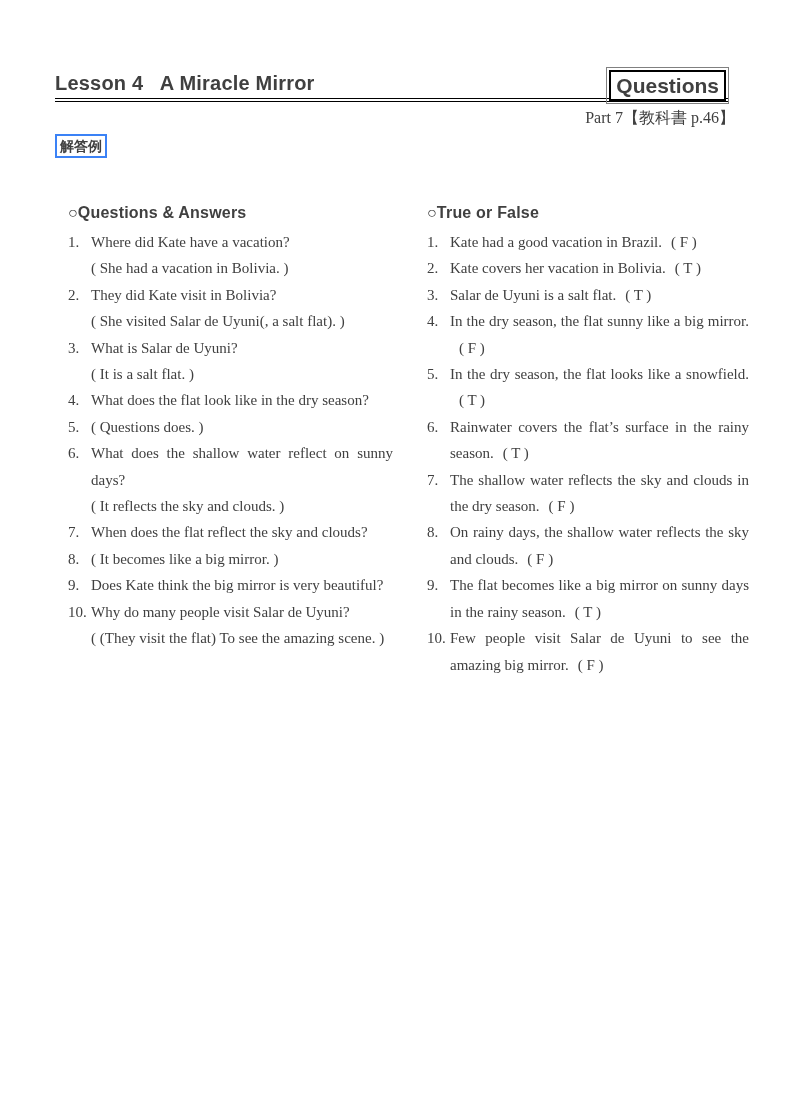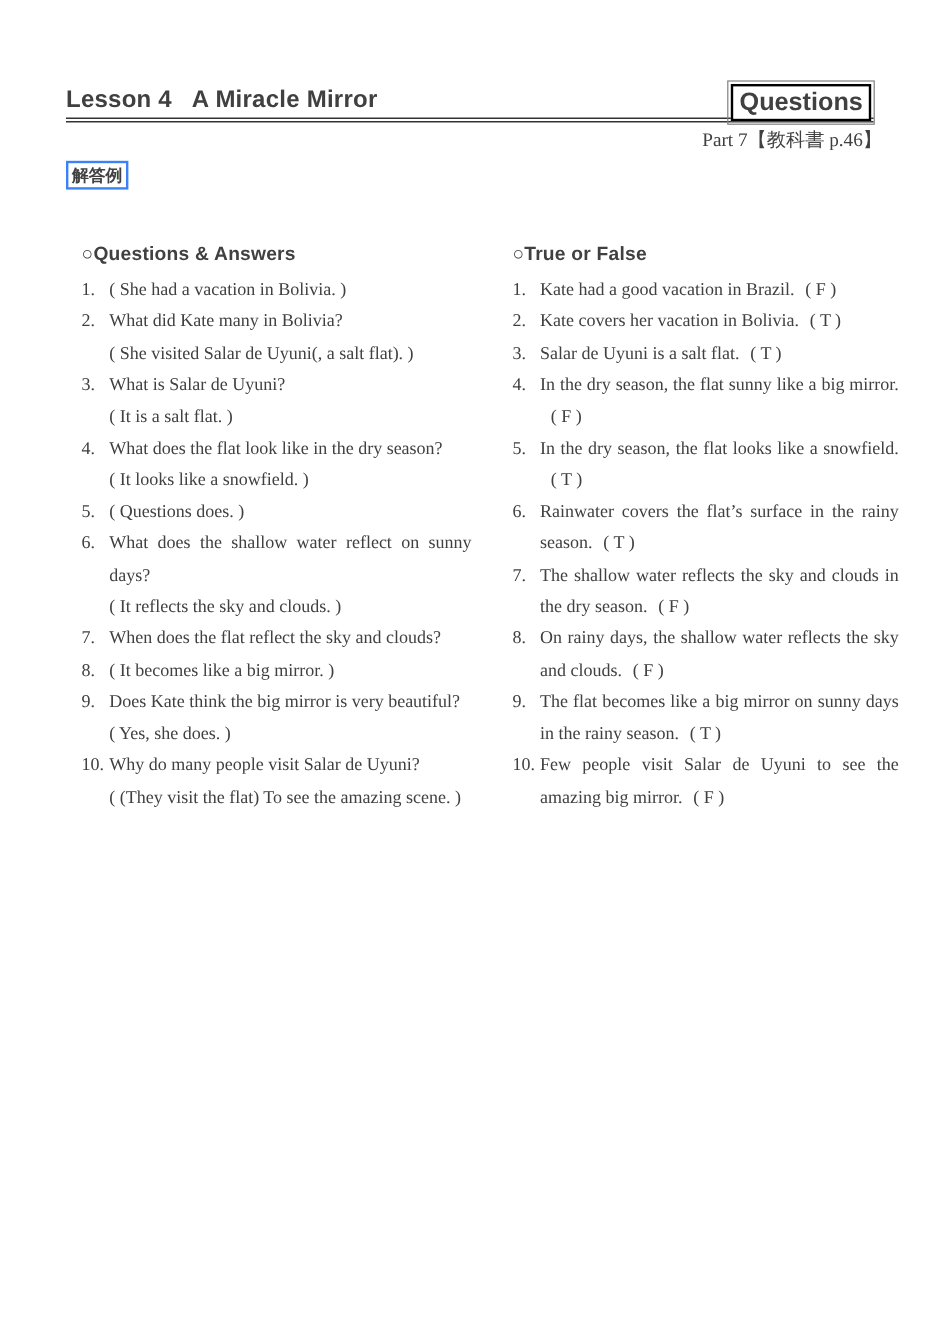--- a/index.html
+++ b/index.html
@@ -44,42 +44,42 @@
 
   <div class="answer-badge">解答例</div>
 
   <div class="columns">
     <section class="col col-qa">
       <h2>○Questions &amp; Answers</h2>
       <ol id="qa-list">
           <li class="qa-item">
             <span class="num">1.</span>
             <div class="content">
+              <div class="q">Where did Kate have a vacation?</div>
               <div class="a">( She had a vacation in Bolivia. )</div>
             </div>
           </li>
           <li class="qa-item">
             <span class="num">2.</span>
             <div class="content">
-              <div class="q">What did Kate many in Bolivia?</div>
+              <div class="q">They did Kate visit in Bolivia?</div>
               <div class="a">( She visited Salar de Uyuni(, a salt flat). )</div>
             </div>
           </li>
           <li class="qa-item">
             <span class="num">3.</span>
             <div class="content">
               <div class="q">What is Salar de Uyuni?</div>
               <div class="a">( It is a salt flat. )</div>
             </div>
           </li>
           <li class="qa-item">
             <span class="num">4.</span>
             <div class="content">
               <div class="q">What does the flat look like in the dry season?</div>
-              <div class="a">( It looks like a snowfield. )</div>
             </div>
           </li>
           <li class="qa-item">
             <span class="num">5.</span>
             <div class="content">
               <div class="a">( Questions does. )</div>
             </div>
           </li>
           <li class="qa-item">
             <span class="num">6.</span>
@@ -97,21 +97,20 @@
           <li class="qa-item">
             <span class="num">8.</span>
             <div class="content">
               <div class="a">( It becomes like a big mirror. )</div>
             </div>
           </li>
           <li class="qa-item">
             <span class="num">9.</span>
             <div class="content">
               <div class="q">Does Kate think the big mirror is very beautiful?</div>
-              <div class="a">( Yes, she does. )</div>
             </div>
           </li>
           <li class="qa-item">
             <span class="num">10.</span>
             <div class="content">
               <div class="q">Why do many people visit Salar de Uyuni?</div>
               <div class="a">( (They visit the flat) To see the amazing scene. )</div>
             </div>
           </li>
         </ol>

